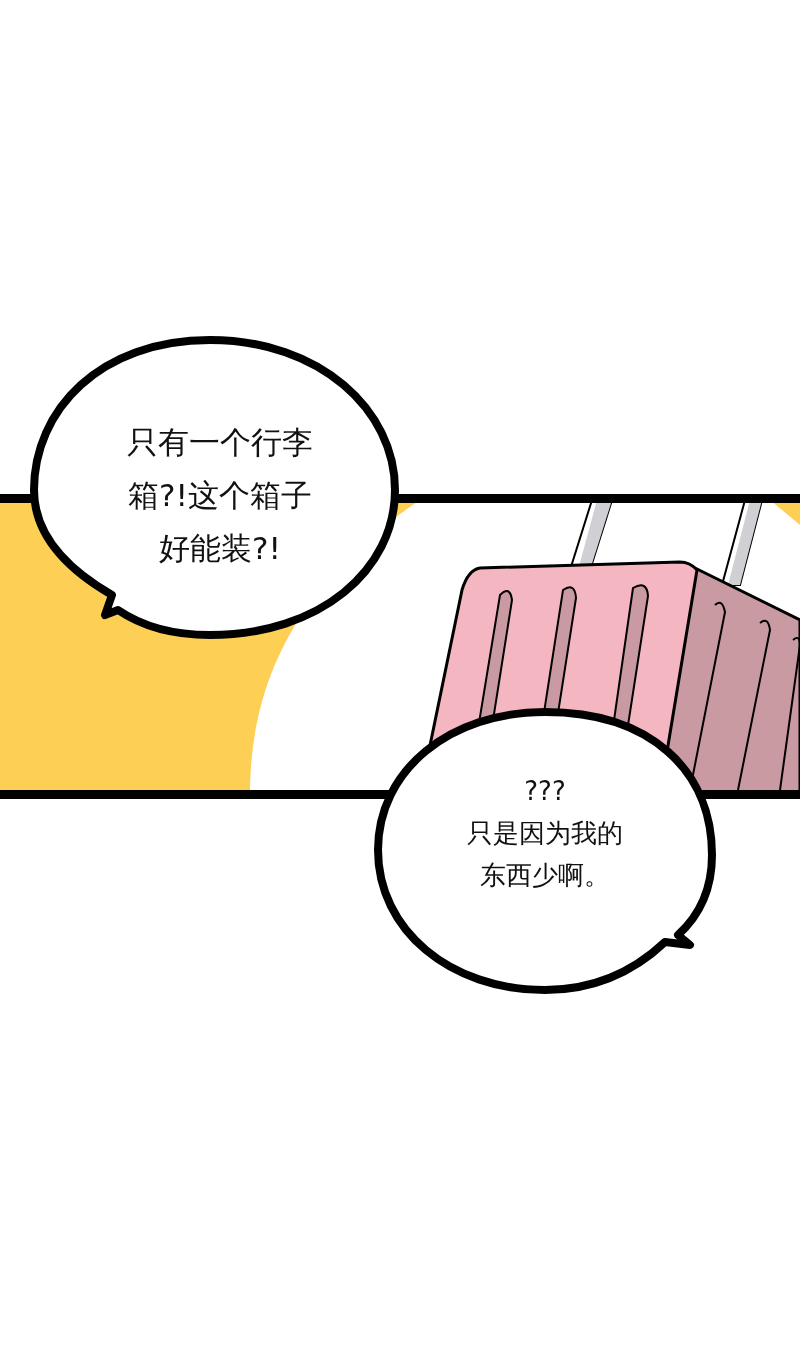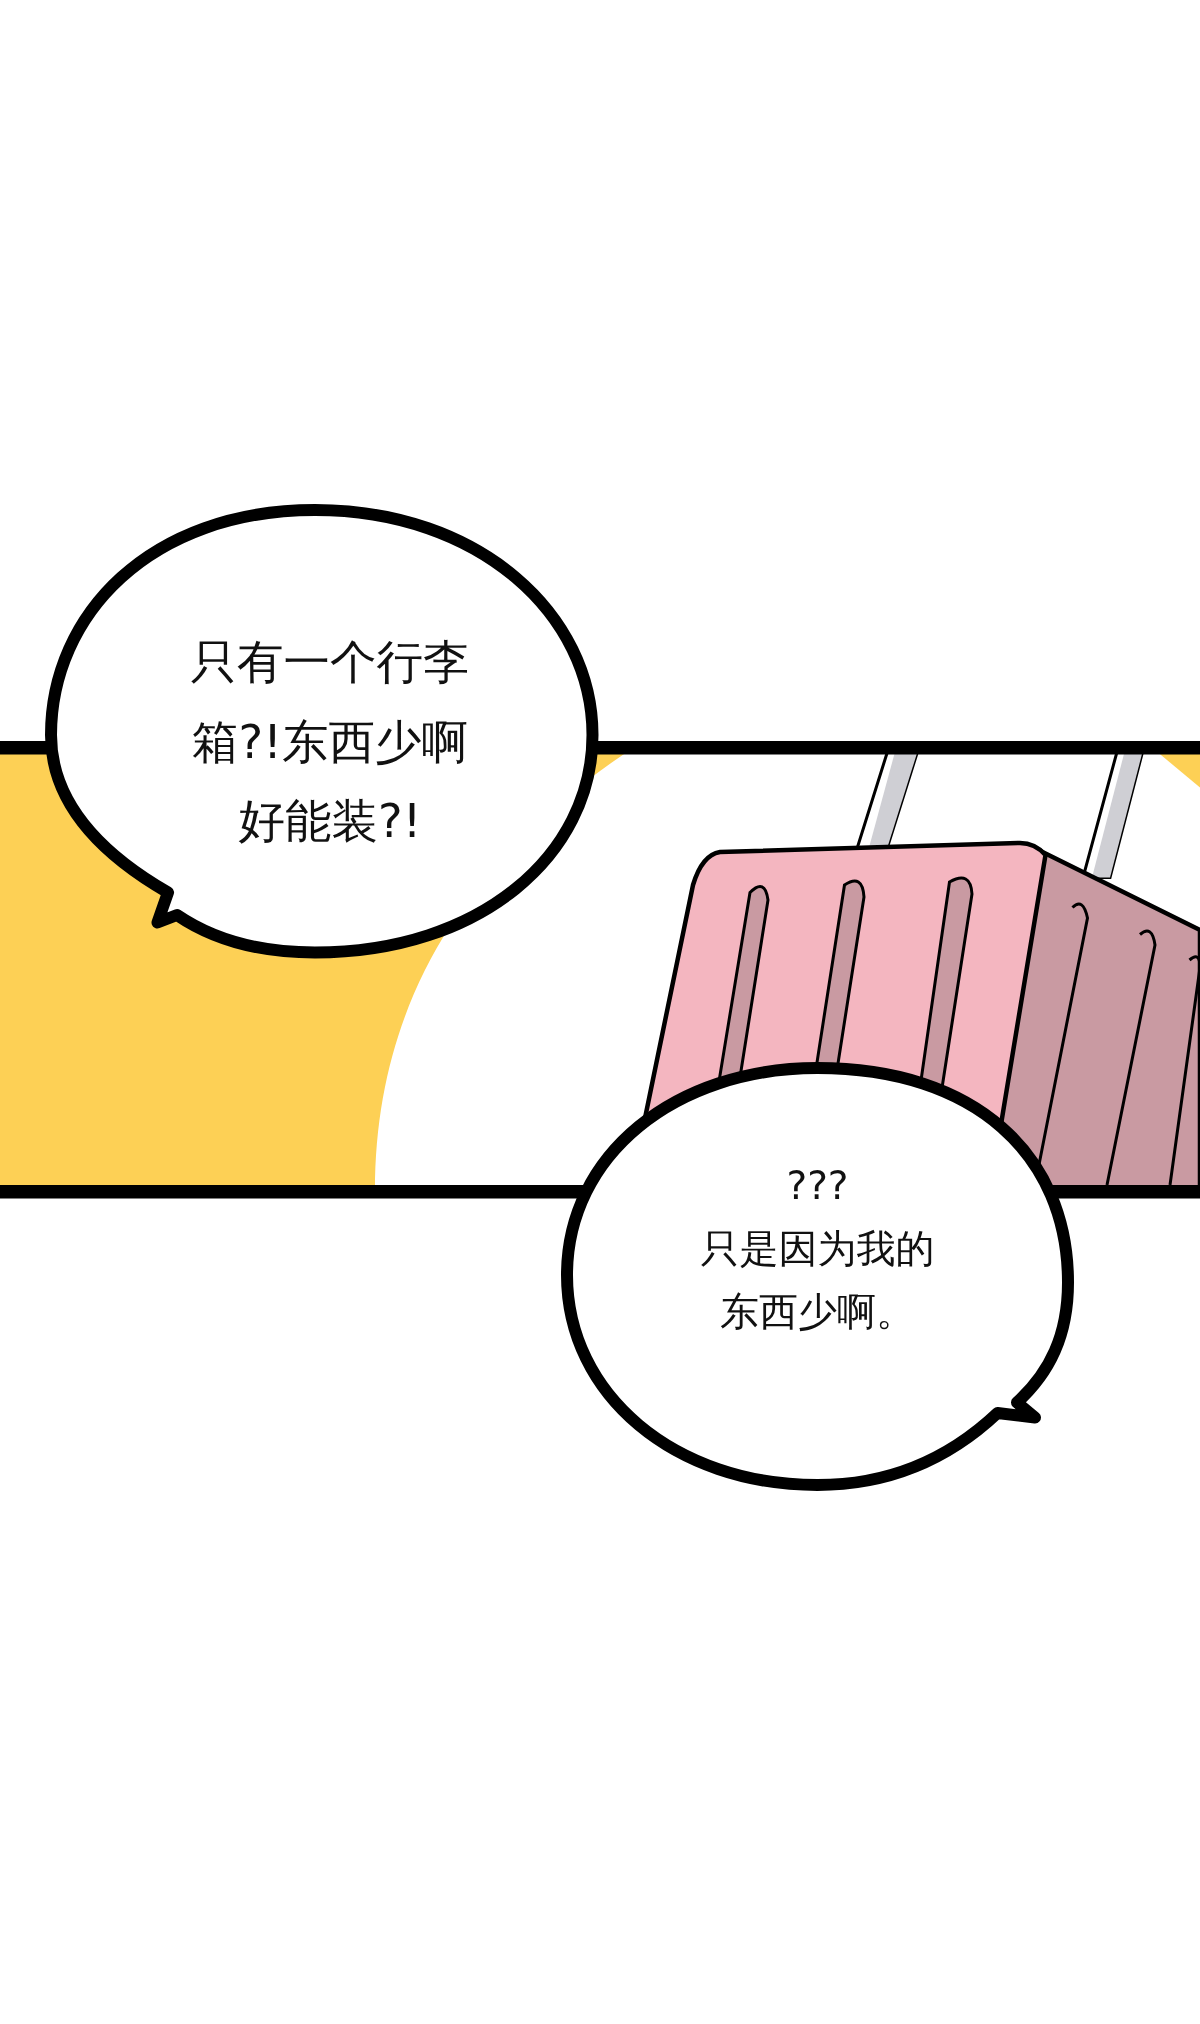--- a/index.html
+++ b/index.html
@@ -50,18 +50,18 @@
     <g>
       <path d="M210,340 C320,340 395,410 395,490 C395,570 320,635 210,635 C170,635 140,625 118,610 L105,615 L112,595 C60,565 34,530 34,490 C34,410 100,340 210,340 Z" fill="#ffffff" stroke="#000" stroke-width="8" stroke-linejoin="round"></path>
     </g>
 
     <g>
       <path d="M545,712 C650,712 712,770 712,855 C712,890 700,915 678,935 L690,945 L665,942 C630,975 590,990 545,990 C450,990 378,930 378,850 C378,770 450,712 545,712 Z" fill="#ffffff" stroke="#000" stroke-width="8" stroke-linejoin="round"></path>
     </g>
   </svg>
 
   <div id="t1" class="bubble-text">只有一个行李
-箱?!东西少啊
+箱?!这个箱子
 好能装?!</div>
   <div id="t2" class="bubble-text">???
 只是因为我的
 东西少啊。</div>
 </div>
 
 </body></html>

